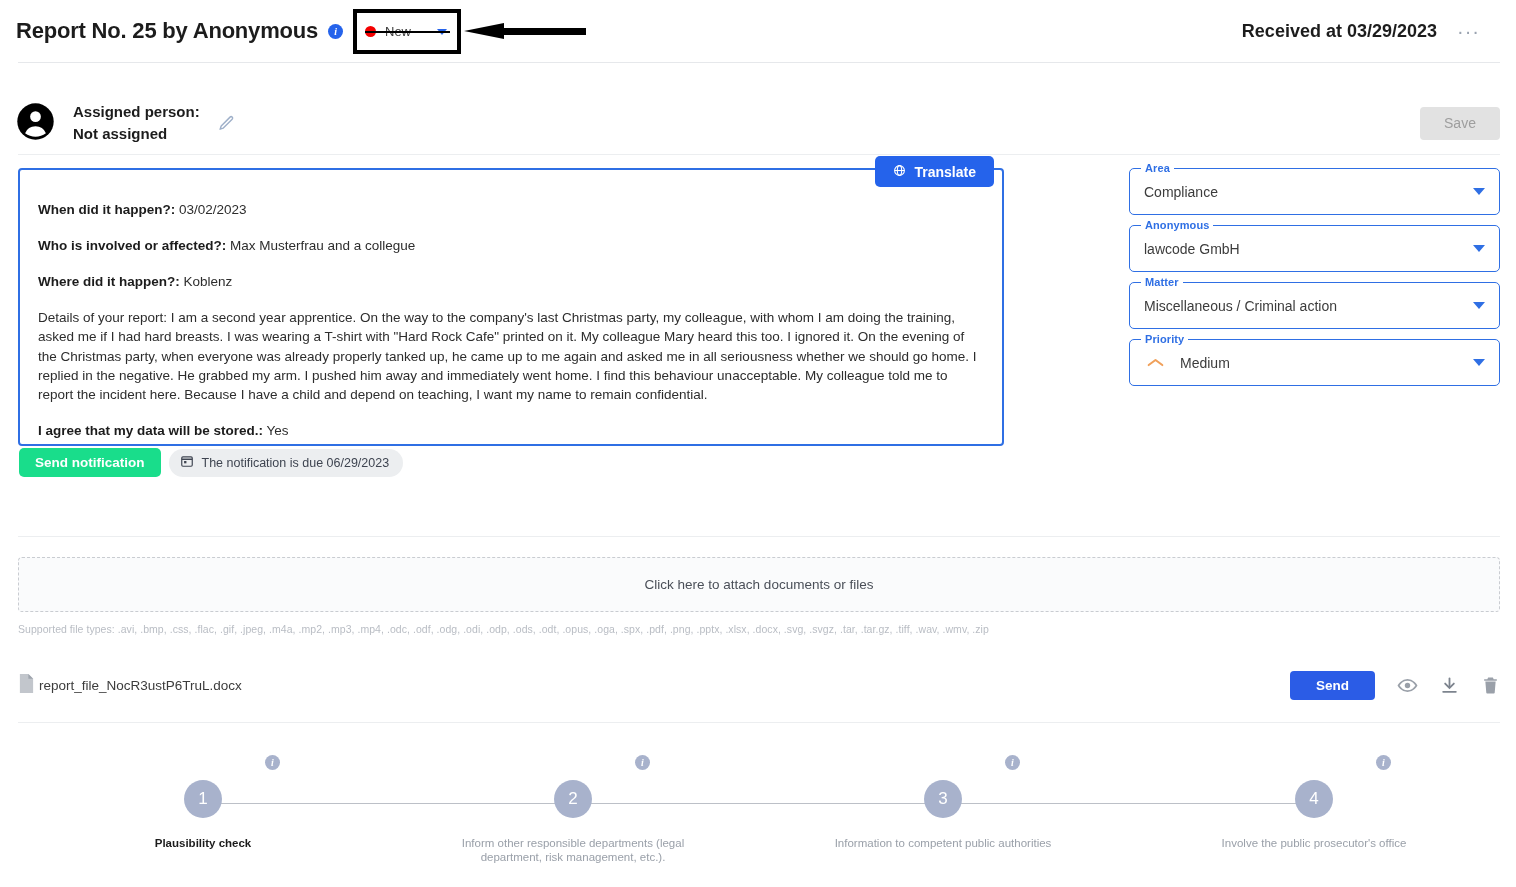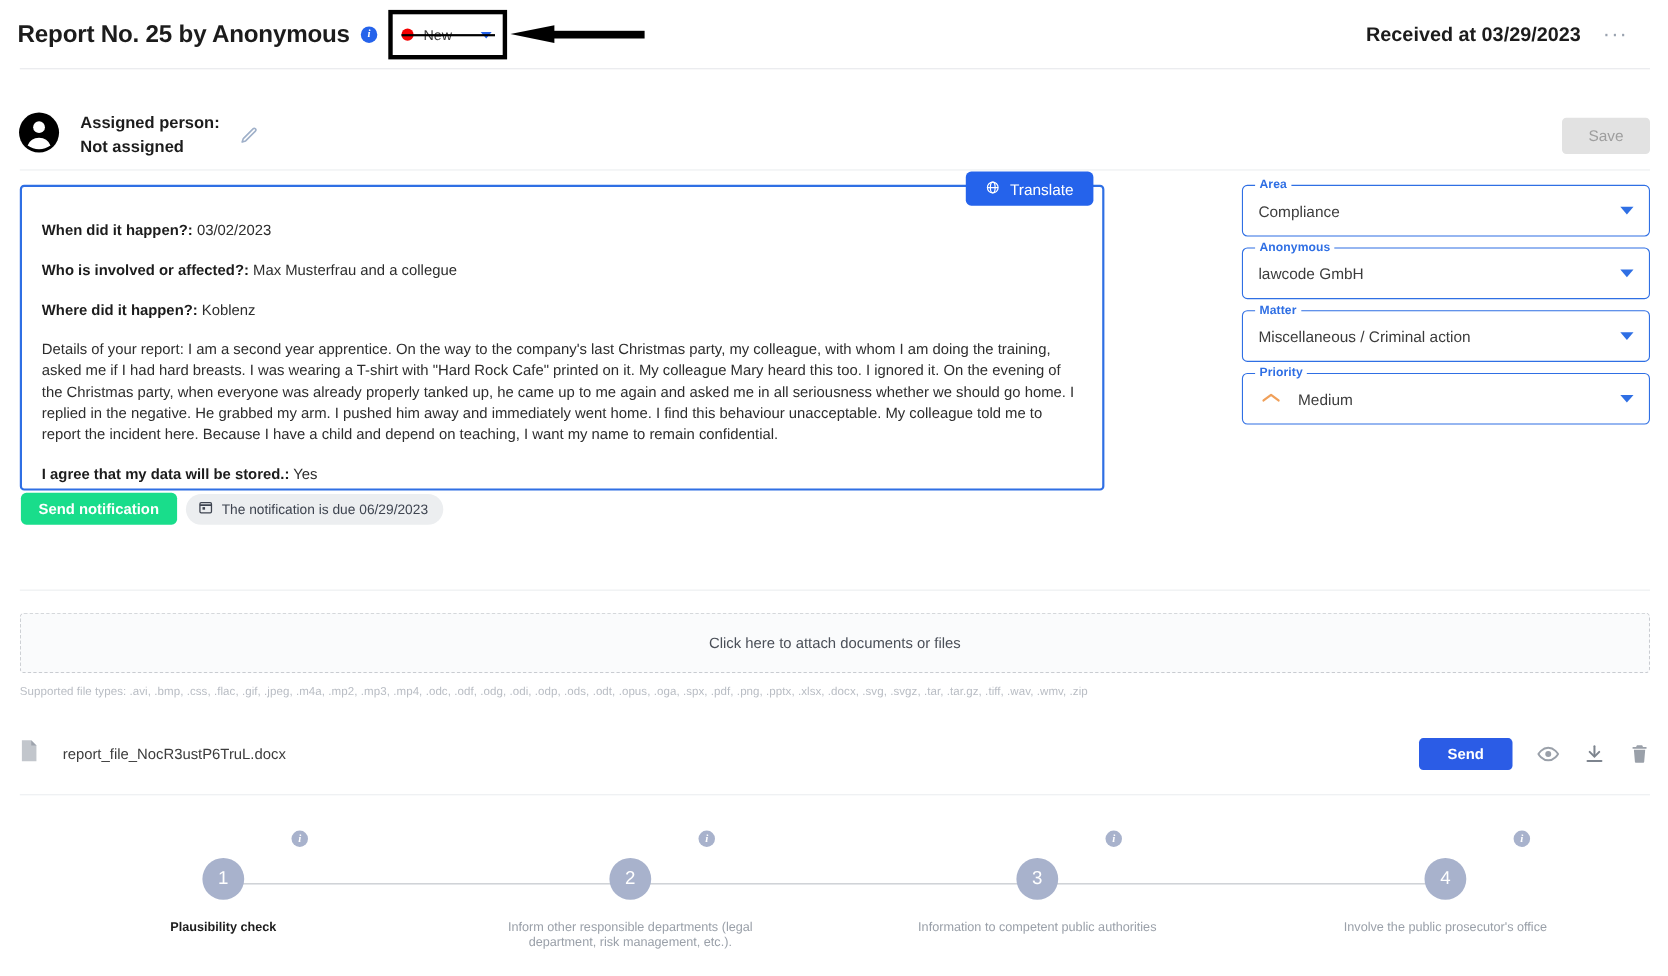--- a/index.html
+++ b/index.html
@@ -178,21 +178,21 @@
   .translate-btn {
     position: absolute;
     right: 8px; top: -14px;
     height: 31px;
     background: #2563eb;
     color: #fff;
     border: none;
     border-radius: 5px;
     padding: 0 18px;
     font-size: 14px;
-    font-weight: normal;
+    font-weight: bold;
     display: flex;
     align-items: center;
     gap: 9px;
     cursor: pointer;
     font-family: "Liberation Sans", sans-serif;
   }
   .qa-row {
     font-size: 13.5px;
     line-height: 19px;
     margin: 0 0 17px 8px;
@@ -307,21 +307,21 @@
   .file-row {
     position: absolute;
     left: 18px; top: 662px;
     width: 1482px; height: 46px;
     display: flex;
     align-items: center;
   }
   .file-name {
     font-size: 13.5px;
     color: #3c3c3c;
-    margin-left: 22px;
+    margin-left: 4px;
   }
   .file-actions {
     margin-left: auto;
     display: flex;
     align-items: center;
     gap: 22px;
   }
   .share-btn {
     width: 85px; height: 29px;
     background: #2b5ce6;

